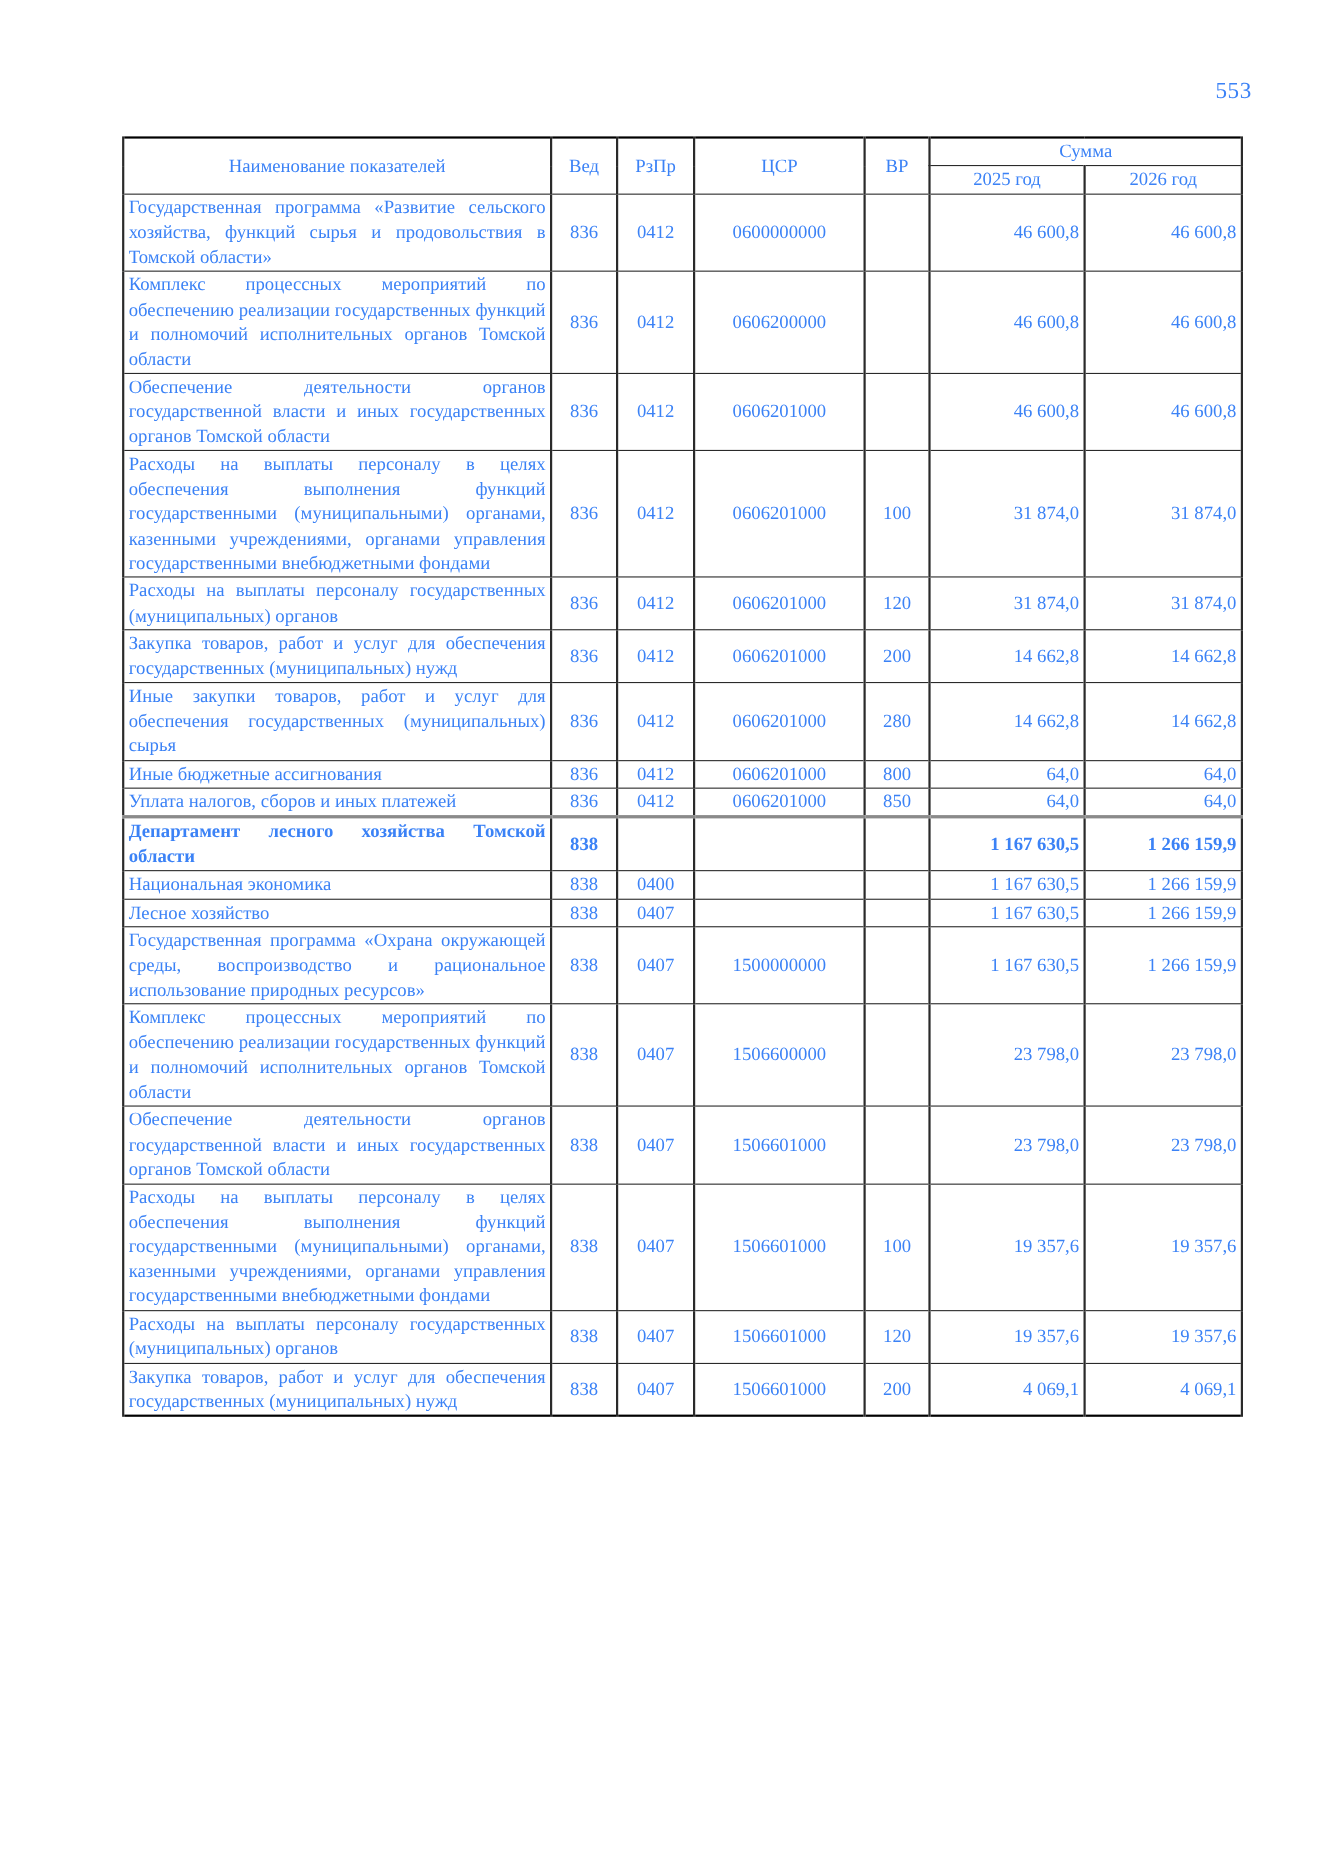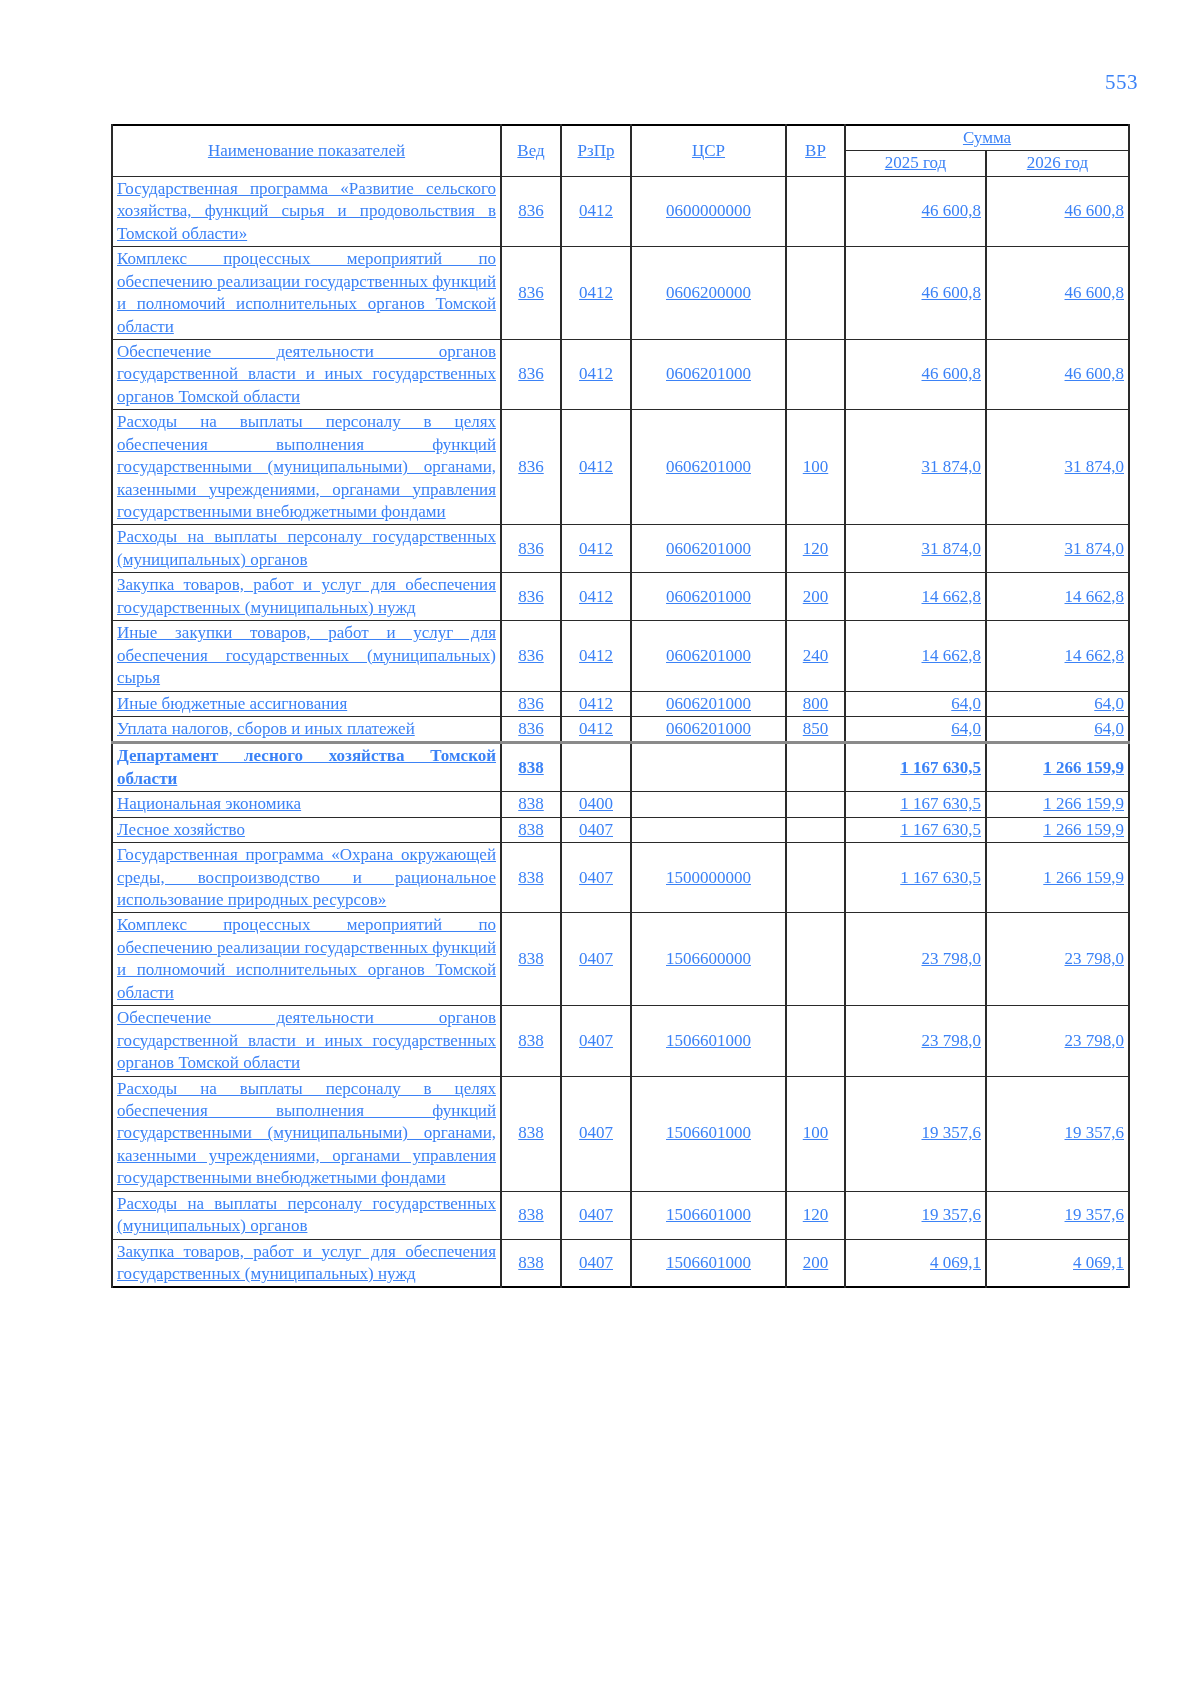--- a/index.html
+++ b/index.html
@@ -32,21 +32,21 @@
   }
   table.budget th, table.budget td {
     border: 1px solid #2a2a2a;
     border-left-width: 2px;
     border-right-width: 2px;
     padding: 1px 4px;
     line-height: 1.32;
     vertical-align: middle;
     overflow: hidden;
   }
-  table.budget { border: 2px solid #000; text-decoration: underline; }
+  table.budget { border: 2px solid #000; }
   table.budget th {
     font-weight: normal;
     text-align: center;
     padding: 1px 2px;
   }
   td.c-name {
     text-align: justify;
     text-align-last: left;
     padding: 1px 6px 2px 6px;
   }
@@ -146,21 +146,21 @@
           <td class="c-center">0606201000</td>
           <td class="c-center">200</td>
           <td class="c-num c-n25">14 662,8</td>
           <td class="c-num c-n26">14 662,8</td>
         </tr>
         <tr>
           <td class="c-name">Иные закупки товаров, работ и услуг для обеспечения государственных (муниципальных) сырья</td>
           <td class="c-center">836</td>
           <td class="c-center">0412</td>
           <td class="c-center">0606201000</td>
-          <td class="c-center">240</td>
+          <td class="c-center">280</td>
           <td class="c-num c-n25">14 662,8</td>
           <td class="c-num c-n26">14 662,8</td>
         </tr>
         <tr>
           <td class="c-name">Иные бюджетные ассигнования</td>
           <td class="c-center">836</td>
           <td class="c-center">0412</td>
           <td class="c-center">0606201000</td>
           <td class="c-center">800</td>
           <td class="c-num c-n25">64,0</td>

